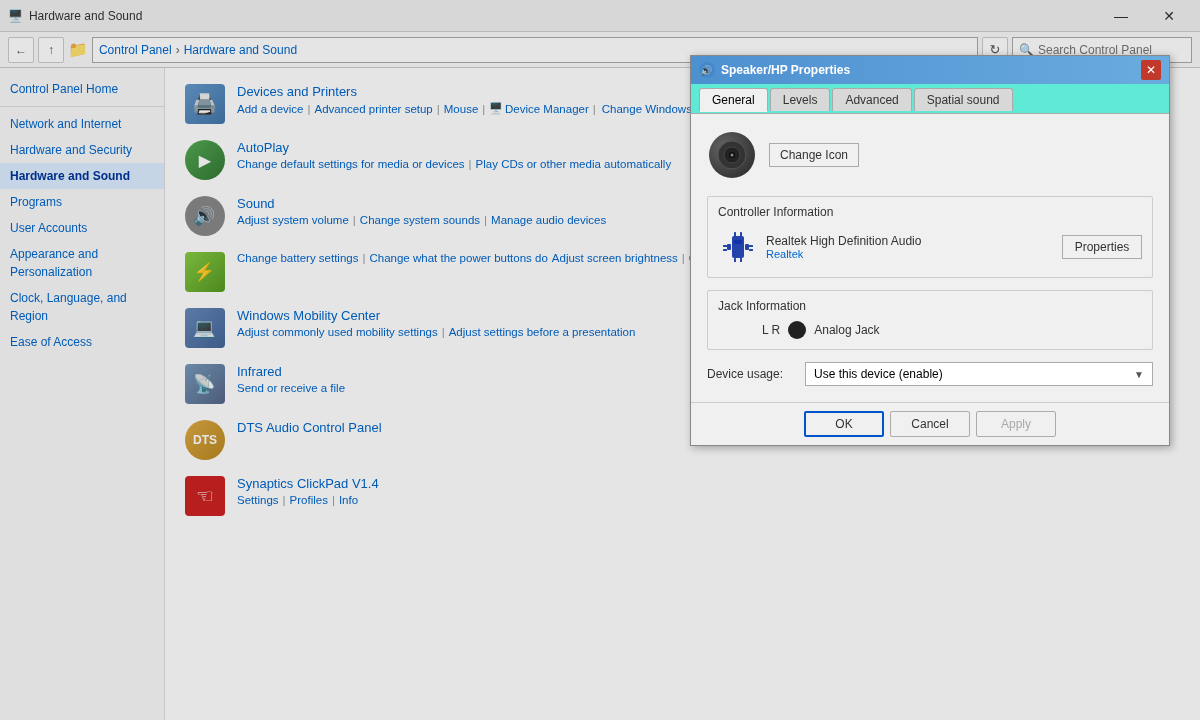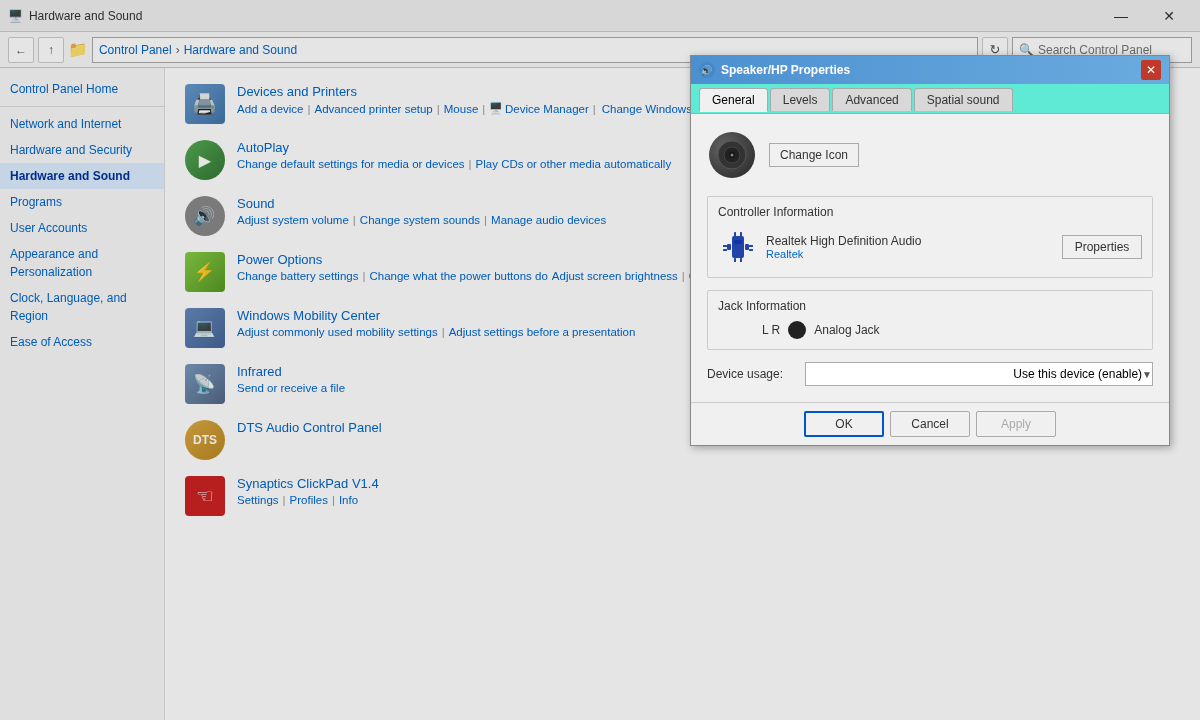--- a/index.html
+++ b/index.html
@@ -518,24 +518,24 @@
       font-size: 12px;
       color: #333;
       min-width: 90px;
     }
     .device-usage-select {
       flex: 1;
       height: 24px;
       border: 1px solid #aaa;
       background: #fff;
       font-size: 12px;
-      padding: 0 0;
-      display: flex;
-      align-items: center;
-      justify-content: flex-end;
+      padding: 0 8px;
+      display: flex;
+      align-items: center;
+      justify-content: space-between;
       cursor: pointer;
       position: relative;
     }
     .select-arrow {
       font-size: 10px;
       color: #555;
     }
 
     
     .dialog-footer {
@@ -663,21 +663,20 @@
             <span class="cat-link">Manage audio devices</span>
           </div>
         </div>
       </div>
 
       <div class="category-item">
         <div class="cat-icon">
           <div class="cat-icon-power">⚡</div>
         </div>
         <div class="cat-content">
-          <h3>Power Options</h3>
           <div class="cat-links">
             <span class="cat-link">Change battery settings</span>
             <span class="cat-sep">|</span>
             <span class="cat-link">Change what the power buttons do</span>
             <br>
             <span class="cat-link">Adjust screen brightness</span>
             <span class="cat-sep">|</span>
             <span class="cat-link">Choose a power plan</span>
           </div>
         </div>

